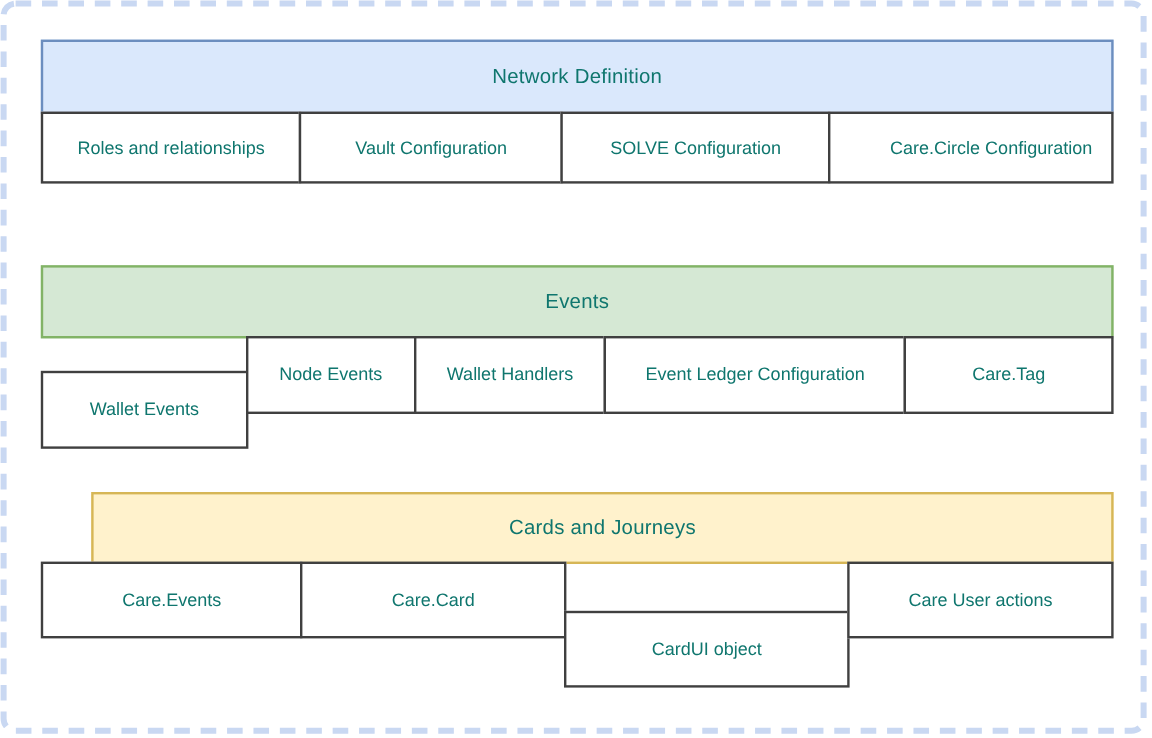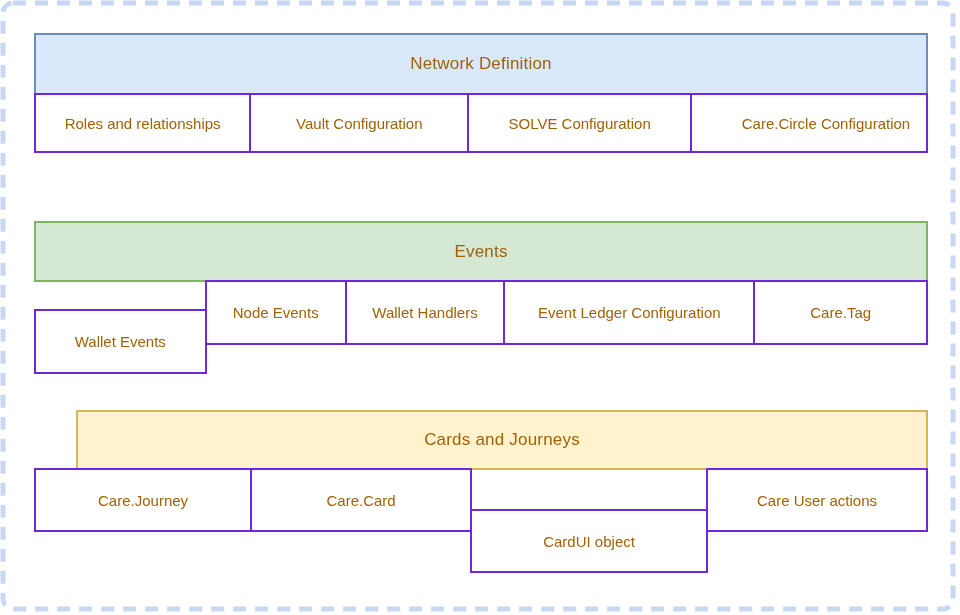--- a/index.html
+++ b/index.html
@@ -2,21 +2,21 @@
 <html><head>
 <meta charset="utf-8">
 <style>
   html, body { margin: 0; padding: 0; background: #ffffff; }
   .canvas {
     position: relative;
     width: 960px;
     height: 615px;
     background: #ffffff;
     font-family: "Liberation Sans", sans-serif;
-    color: #a16207;
+    color: #0f766e;
     overflow: hidden;
   }
   .frame-svg {
     position: absolute;
     left: 0; top: 0;
     width: 960px; height: 615px;
     pointer-events: none;
   }
   .group {
     position: absolute;
@@ -34,21 +34,21 @@
   }
   .g1 .group-header { height: 62px; background: #dae8fc; border-color: #6c8ebf; }
   .g2 .group-header { height: 61px; background: #d5e8d4; border-color: #82b366; }
   .g3 .group-header { height: 60px; background: #fff2cc; border-color: #d6b656; margin-left: 42px; }
   .cells {
     display: flex;
     margin-top: -2px;
   }
   .cell {
     box-sizing: border-box;
-    border: 2px solid #6d28d9;
+    border: 2px solid #404040;
     background: #ffffff;
     display: flex;
     align-items: center;
     justify-content: center;
     font-size: 15px;
     text-align: center;
     padding: 0 6px;
   }
   .cell + .cell { margin-left: -2px; text-align: right; }
   .g1 .cell { height: 60px; }
@@ -109,21 +109,21 @@
       </div>
     </div>
   </section>
 
   <section class="group g3">
     <div class="group-header">
       <span>Cards and Journeys</span>
     </div>
     <div class="cells">
       <div class="cell" style="flex:0 0 24.4%;">
-        <span>Care.Journey</span>
+        <span>Care.Events</span>
       </div>
       <div class="cell" style="flex:0 0 calc(24.6% + 2px);">
         <span>Care.Card</span>
       </div>
       <div class="cell" style="flex:0 0 calc(26.4% + 2px);margin-top:41px;">
         <span>CardUI object</span>
       </div>
       <div class="cell" style="flex:0 0 calc(24.6% + 2px);">
         <span>Care User actions</span>
       </div>

